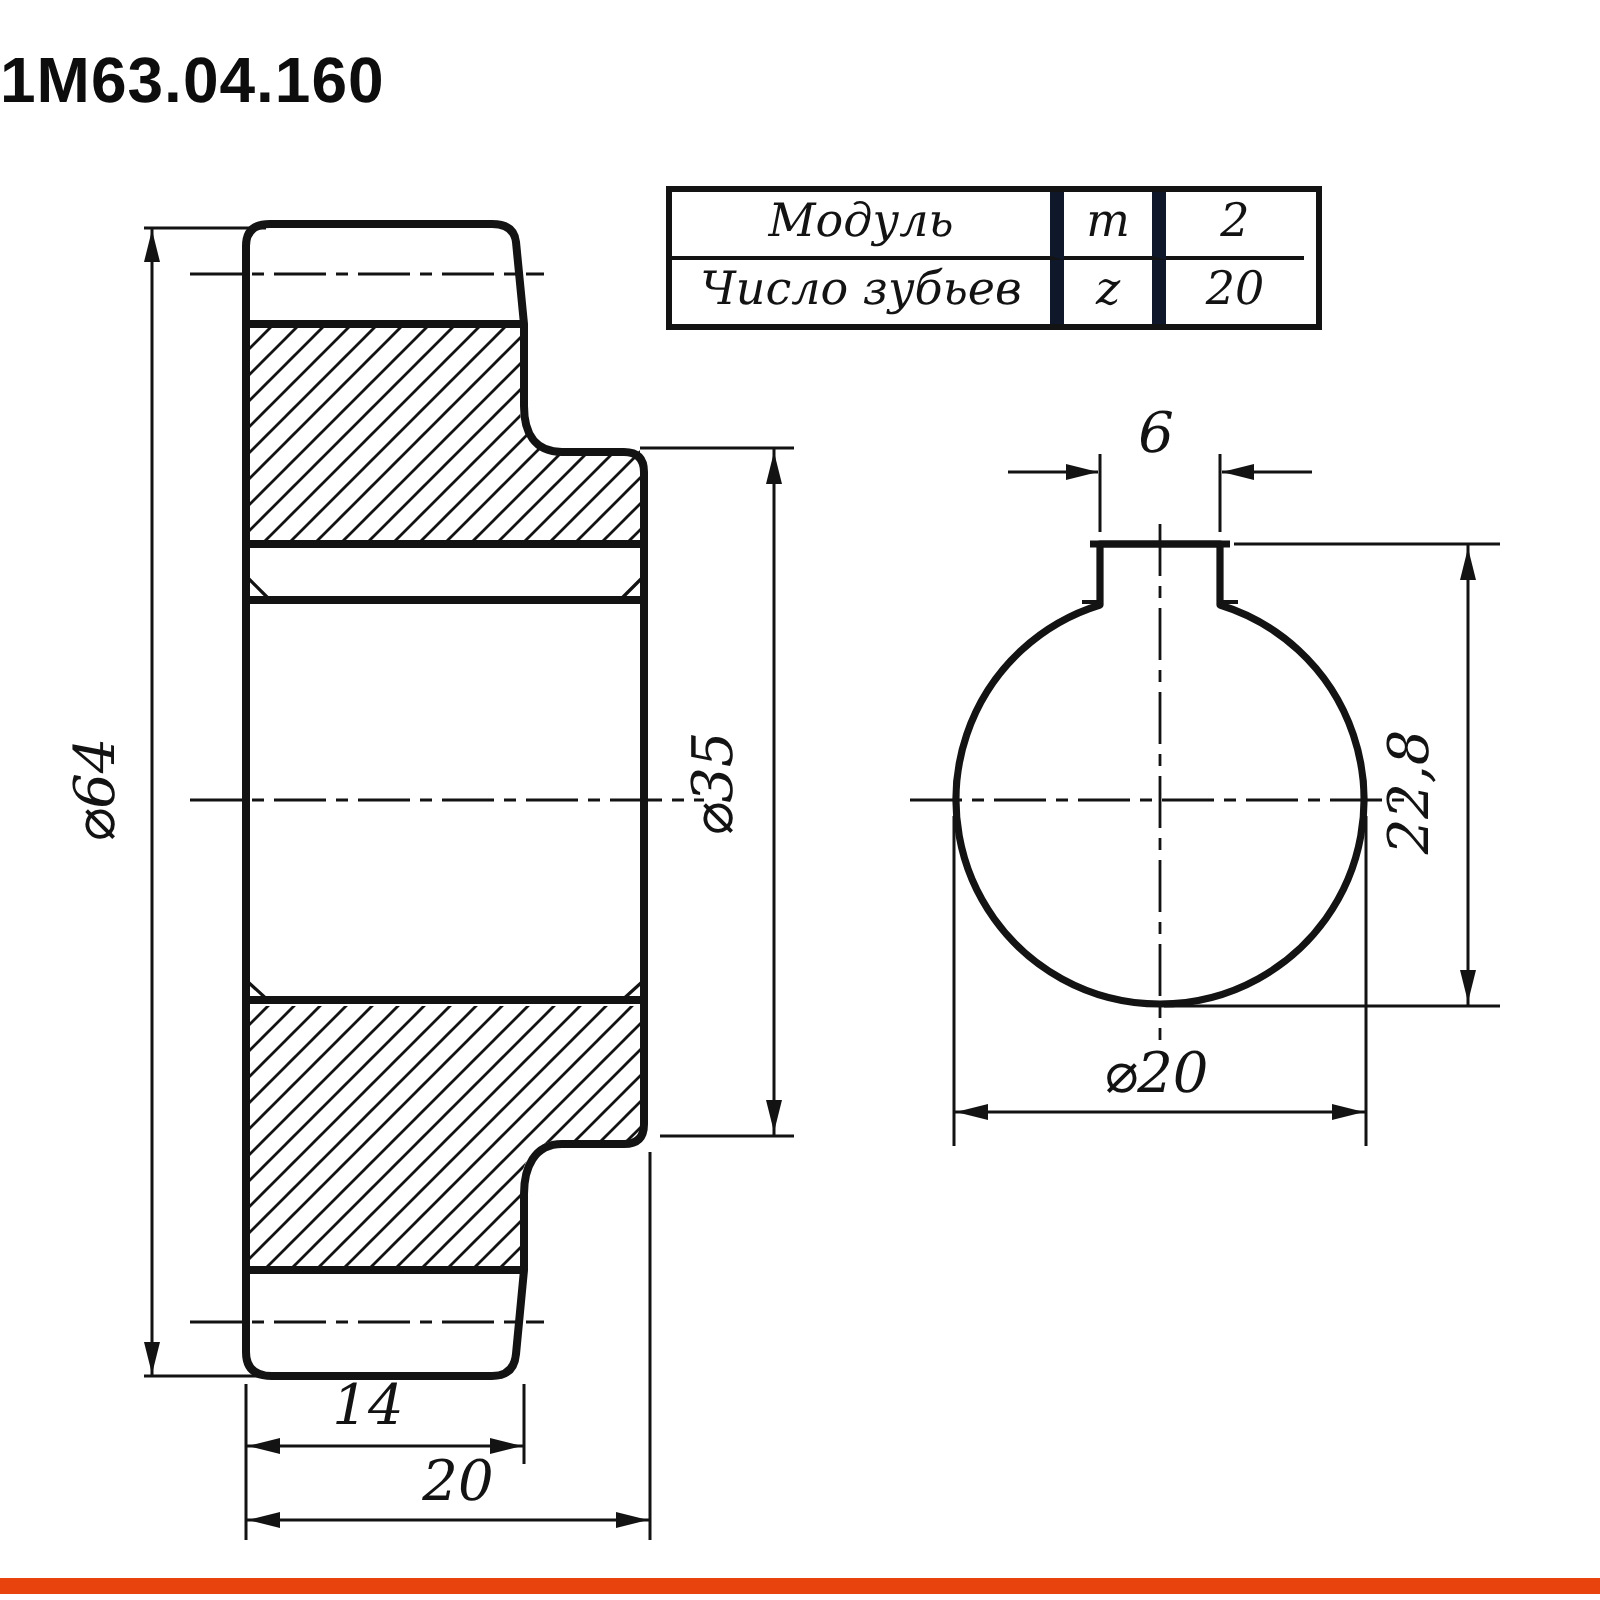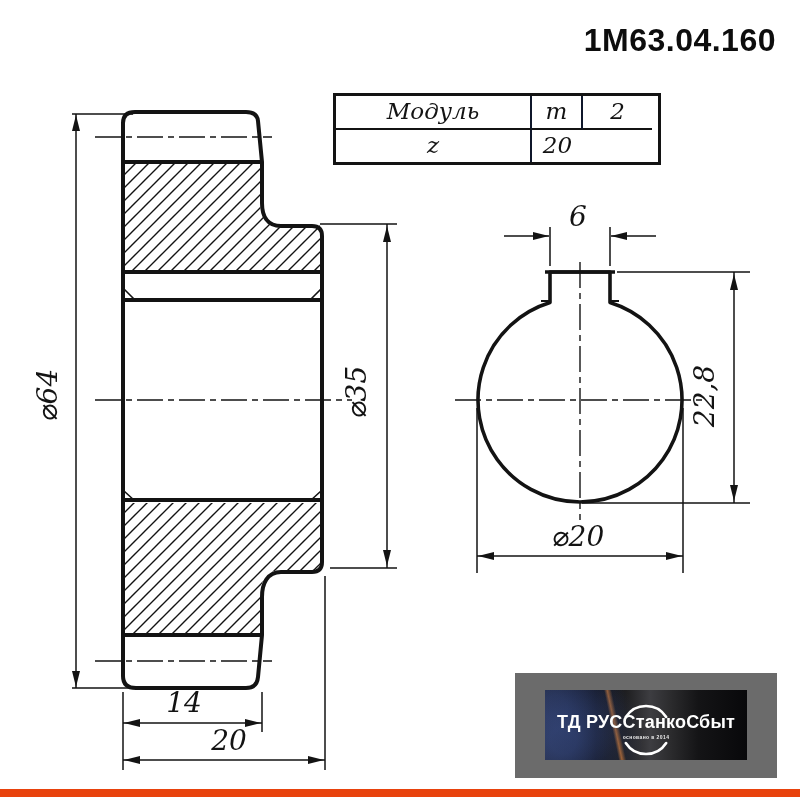--- a/index.html
+++ b/index.html
@@ -2,34 +2,34 @@
 <html><head>
 <meta charset="utf-8">
 <style>
   html,body{margin:0;padding:0;}
   #page{
     position:relative;width:800px;height:800px;background:#ffffff;
     overflow:hidden;font-family:"Liberation Sans",sans-serif;color:#131313;
   }
   
   #title{
-    position:absolute;top:22px;left:0;width:776px;text-align:right;
+    position:absolute;top:22px;left:0;width:776px;text-align:left;
     font-size:32px;font-weight:bold;letter-spacing:.5px;color:#0d0d0d;
   }
   
   #spec-table{
     position:absolute;left:333px;top:93px;width:322px;
     border:3px solid #131313;display:grid;
     grid-template-columns:196px 51px 69px;
     font-family:"DejaVu Serif","DejaVu Sans",serif;
     font-style:italic;font-size:23px;
   }
   #spec-table .cell{
     height:32px;line-height:31px;text-align:center;
-    border-right:2px solid #0f172a;border-bottom:2px solid #131313;
+    border-right:7px solid #0f172a;border-bottom:2px solid #131313;
     overflow:hidden;white-space:nowrap;
   }
   #spec-table .cell.last-col{border-right:none;}
   #spec-table .cell.last-row{border-bottom:none;}
   
   #drawing{position:absolute;left:0;top:0;}
   .dim-text{
     font-family:"DejaVu Serif","DejaVu Sans",serif;
     font-style:italic;font-size:28px;fill:#131313;
   }
@@ -67,20 +67,21 @@
 <body>
 
 <div id="page">
 
   <div id="title">1М63.04.160</div>
 
   <div id="spec-table">
     <div class="cell">Модуль</div>
     <div class="cell">m</div>
     <div class="cell last-col">2</div>
+    <div class="cell last-row">Число зубьев</div>
     <div class="cell last-row">z</div>
     <div class="cell last-col last-row">20</div>
   </div>
 
   <svg id="drawing" width="800" height="800" viewBox="0 0 800 800">
     <defs>
       <pattern id="hatch" width="13" height="13" patternUnits="userSpaceOnUse">
         <path d="M -3,3 L 3,-3 M 0,13 L 13,0 M 10,16 L 16,10" stroke="#131313" stroke-width="1.4"></path>
       </pattern>
     </defs>
@@ -157,26 +158,16 @@
 
       <g>
         <path d="M 477,408 V 573 M 683,408 V 573 M 477,556 H 683" stroke="#131313" stroke-width="1.5" fill="none"></path>
         <polygon points="478,556 494,552 494,560" fill="#131313"></polygon>
         <polygon points="682,556 666,552 666,560" fill="#131313"></polygon>
         <text class="dim-text" x="578" y="546" text-anchor="middle">⌀20</text>
       </g>
     </g>
   </svg>
 
-  <div id="logo">
-    <div id="logo-photo">
-      <svg id="logo-ring" width="202" height="70" viewBox="0 0 202 70">
-        <path d="M 80.8,27 A 24 24 0 0 1 121.2,27" fill="none" stroke="#ffffff" stroke-width="2.6" stroke-linecap="round"></path>
-        <path d="M 80.8,53 A 24 24 0 0 0 121.2,53" fill="none" stroke="#ffffff" stroke-width="2.6" stroke-linecap="round"></path>
-      </svg>
-      <div id="logo-company">ТД РУССтанкоСбыт</div>
-      <div id="logo-tagline">основано в 2014</div>
-    </div>
-  </div>
 
   <div id="accent-bar"></div>
 
 </div>
 
 </body></html>

